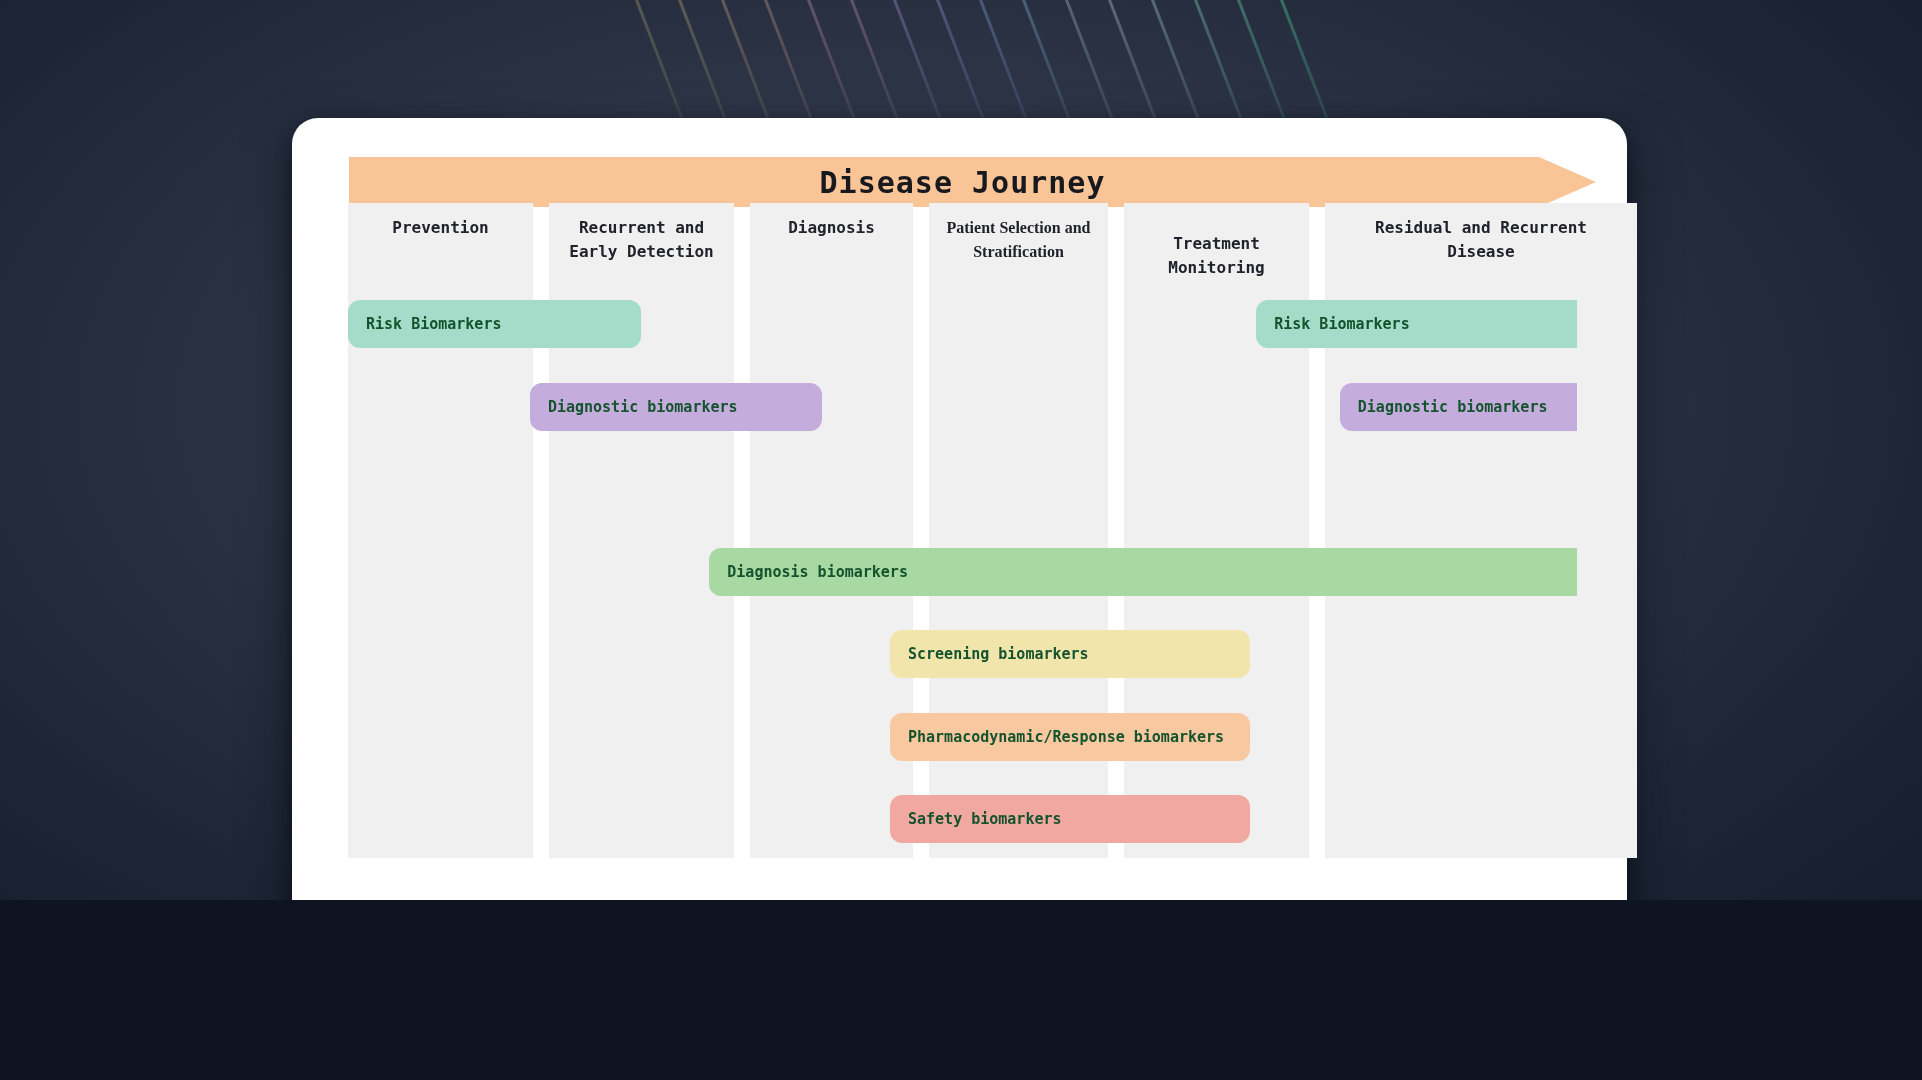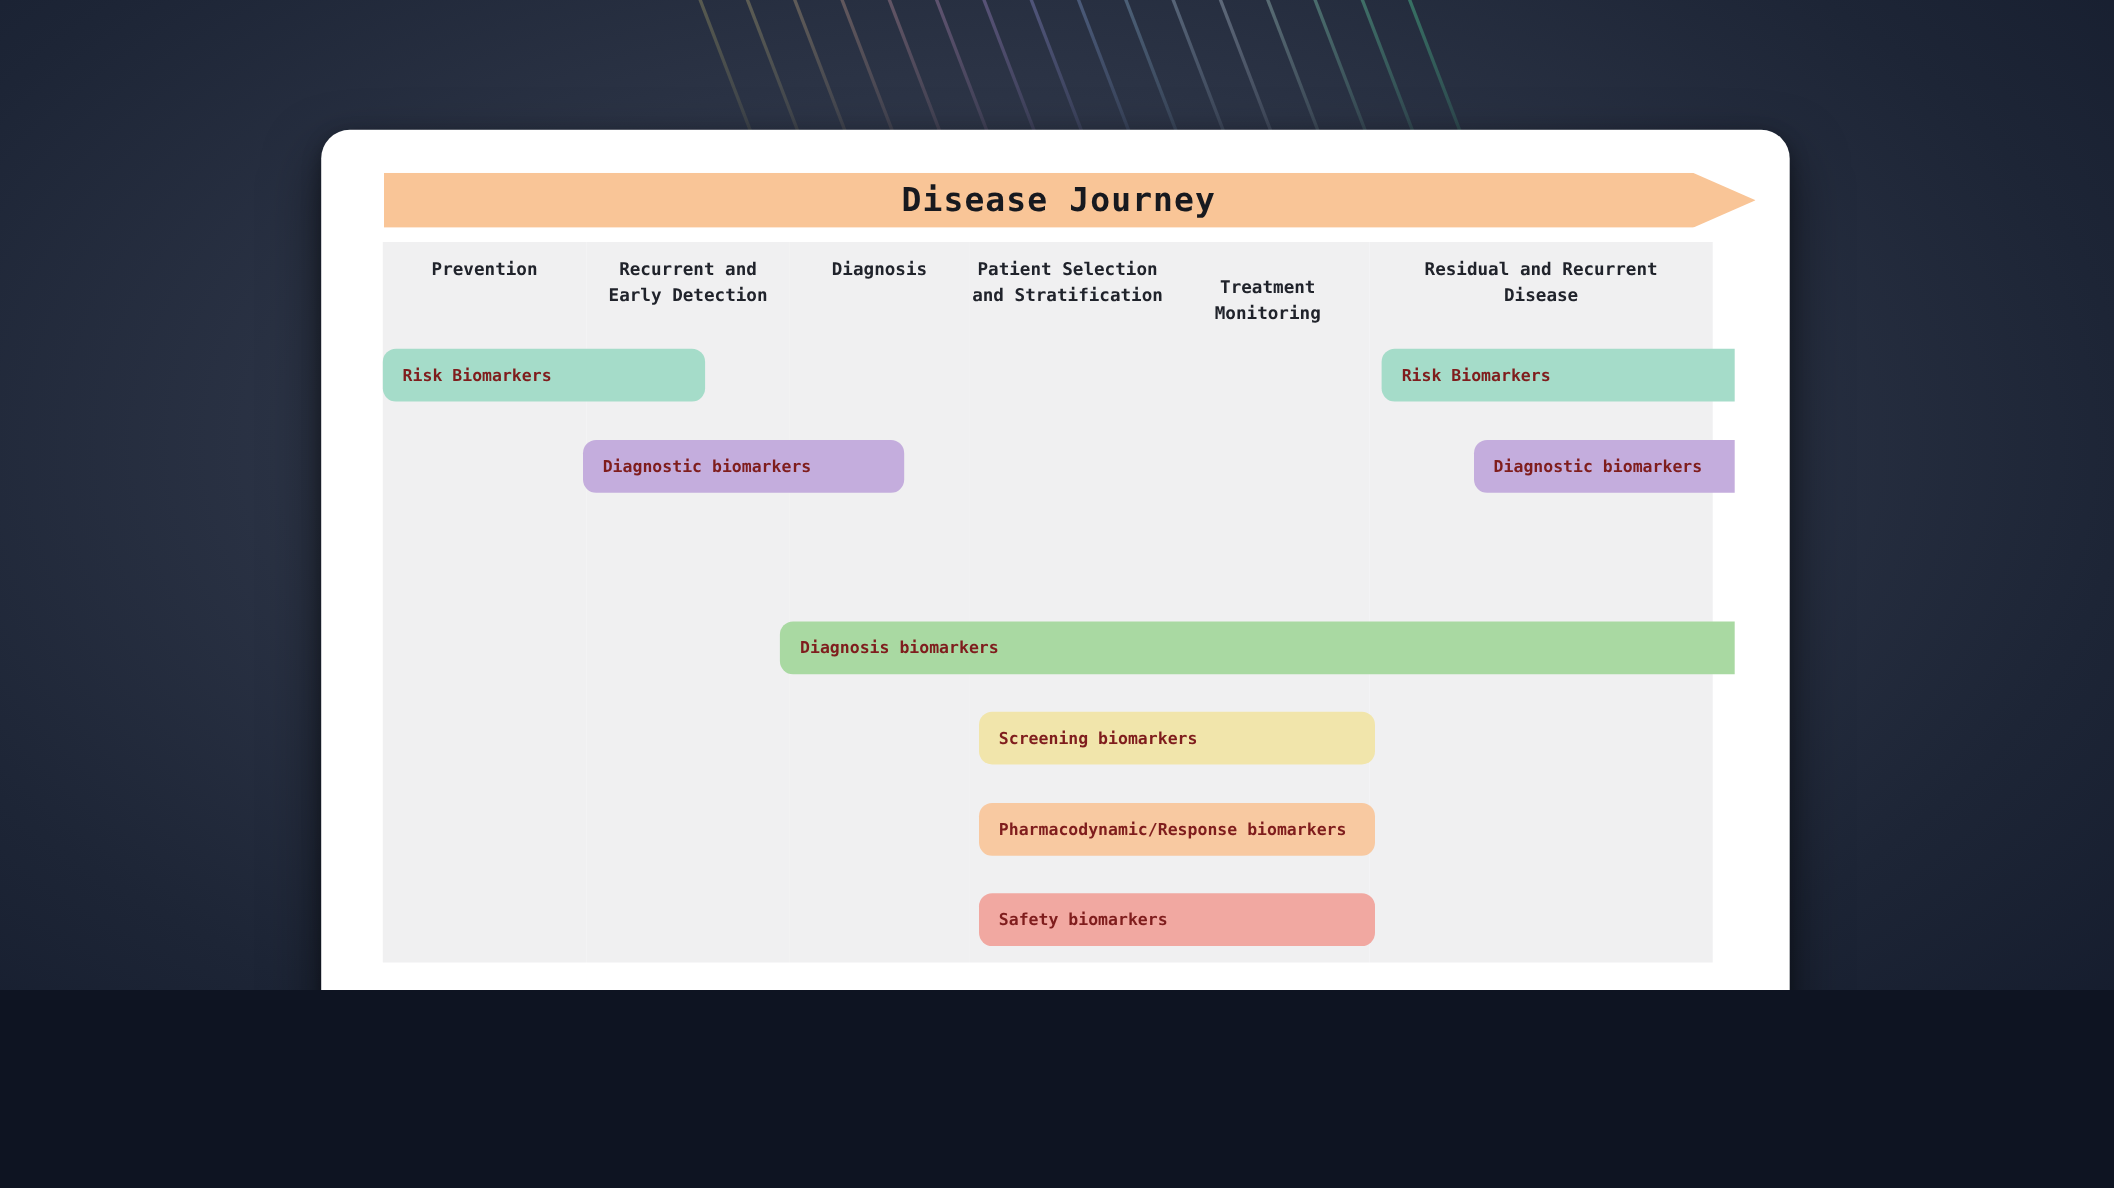--- a/index.html
+++ b/index.html
@@ -18,38 +18,38 @@
   }
   .banner{
     position:absolute;left:57px;top:39px;width:1247px;height:50px;
     display:flex;align-items:center;justify-content:center;
     clip-path:polygon(0 0,calc(100% - 57px) 0,100% 50%,calc(100% - 57px) 100%,0 100%);
   }
   .banner-title{
     font-size:30px;font-weight:bold;color:#17191f;letter-spacing:1px;
     transform:translateX(-10px);
   }
-  .grid{position:absolute;left:56px;top:102px;width:1229px;height:655px;display:flex;gap:0;}
+  .grid{position:absolute;left:56px;top:85px;width:1229px;height:655px;display:flex;gap:16px;}
   .col{
     background:#f0f0f1;height:100%;box-sizing:border-box;flex:0 0 auto;
     padding-top:13px;text-align:center;
   }
   .col-label{
     display:inline-block;font-size:16px;font-weight:bold;line-height:24px;color:#20232b;
   }
   .col:nth-child(2) .col-label{max-width:160px;}
   .col:nth-child(4) .col-label{max-width:182px;}
   .col:nth-child(5) .col-label{max-width:130px;margin-top:16px;}
   .col:nth-child(6) .col-label{max-width:250px;}
   .bar{
     position:absolute;height:48px;border-radius:12px;box-sizing:border-box;
     display:flex;align-items:center;padding-left:18px;
   }
   .bar.flush{border-radius:12px 0 0 12px;}
-  .bar-label{font-size:15px;font-weight:bold;color:#7f1d1d;white-space:nowrap;}
+  .bar-label{font-size:15px;font-weight:bold;color:#14532d;white-space:nowrap;}
   .logo{
     position:absolute;left:58px;top:990px;
     font-family:"Liberation Sans","DejaVu Sans",sans-serif;
     font-size:44px;font-weight:bold;letter-spacing:20px;color:#ffffff;
   }
 </style>
 </head>
 <body>
 
 <div class="stage">
@@ -91,21 +91,21 @@
     </div>
 
   <div class="card">
     <div class="banner" id="banner" style="background: rgb(249, 197, 151);">
       <span class="banner-title">Disease Journey</span>
     </div>
     <div class="grid" id="grid">
         <div class="col" style="width: 185px; background: rgb(240, 240, 241);"><span class="col-label">Prevention</span></div>
         <div class="col" style="width: 185px; background: rgb(240, 240, 241);"><span class="col-label">Recurrent and Early Detection</span></div>
         <div class="col" style="width: 163px; background: rgb(240, 240, 241);"><span class="col-label">Diagnosis</span></div>
-        <div class="col" style="width: 179px; background: rgb(240, 240, 241);"><span class="col-label">Patient Selection and Stratification</span></div>
+        <div class="col" style="width: 179px; background: rgb(240, 240, 241); font-family: Liberation Serif, serif;"><span class="col-label">Patient Selection and Stratification</span></div>
         <div class="col" style="width: 185px; background: rgb(240, 240, 241);"><span class="col-label">Treatment Monitoring</span></div>
         <div class="col" style="width: 312px; background: rgb(240, 240, 241);"><span class="col-label">Residual and Recurrent Disease</span></div>
         <div class="bar" style="left: 0%; width: 23.8%; top: 97px; background: rgb(165, 220, 201);">
           <span class="bar-label">Risk Biomarkers</span>
         </div>
         <div class="bar" style="left: 14.8%; width: 23.8%; top: 180px; background: rgb(196, 173, 221);">
           <span class="bar-label">Diagnostic biomarkers</span>
         </div>
         <div class="bar flush" style="left: 29.4%; width: 70.6%; top: 345px; background: rgb(169, 217, 162);">
           <span class="bar-label">Diagnosis biomarkers</span>

